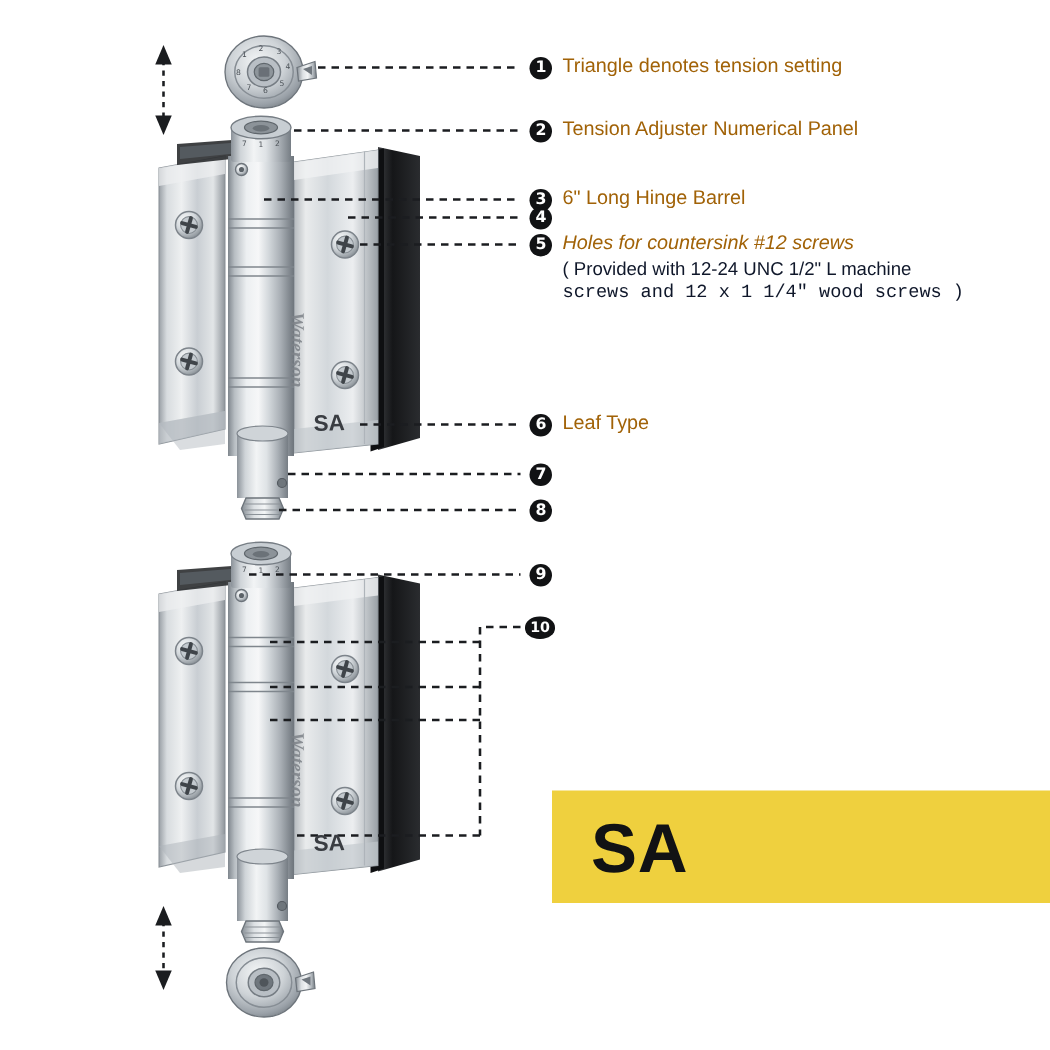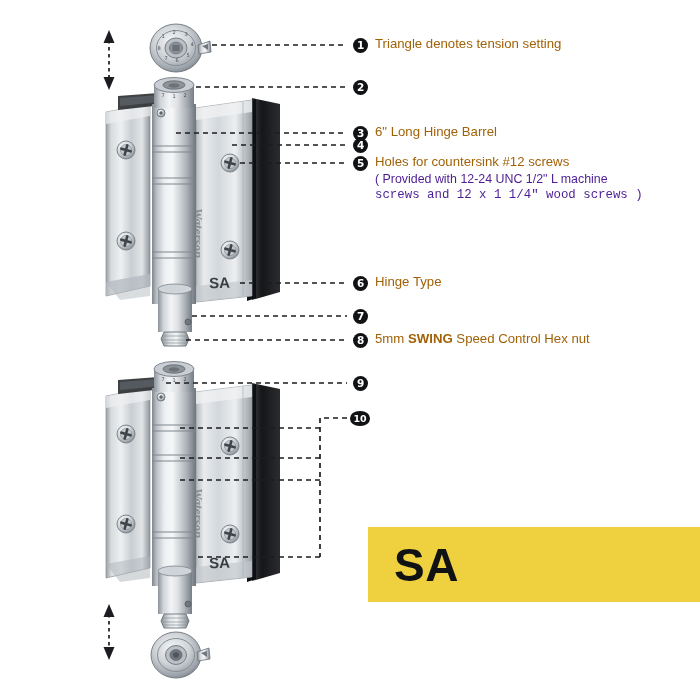--- a/index.html
+++ b/index.html
@@ -49,21 +49,21 @@
   .ctext {
     font-size: 13.2px;
     color: #a16207;
     line-height: 16.5px;
     white-space: nowrap;
     font-family: "Liberation Sans", sans-serif;
   }
   .ctext .bold { font-weight: bold; }
   .csub {
     font-size: 12.4px;
-    color: #4c1d95;
+    color: #0f172a;
     line-height: 16.5px;
     white-space: nowrap;
   }
 
   
   #sa-banner {
     position: absolute;
     display: flex;
     align-items: center;
   }
@@ -382,52 +382,52 @@
   <div class="wlogo" style="left:206px; top:488px; font-size:13px;
        transform:rotate(90deg); transform-origin:left top; opacity:0.85;">Waterson</div>
 
   <div class="callout" style="left:353px; top:36px;">
     <span class="badge">1</span>
     <span class="ctext">Triangle denotes tension setting</span>
   </div>
 
   <div class="callout" style="left:353px; top:78px;">
     <span class="badge">2</span>
+    <span class="ctext">Tension Adjuster Numerical Panel</span>
   </div>
 
   <div class="callout" style="left:353px; top:124px;">
     <span class="badge">3</span>
     <span class="ctext">6" Long Hinge Barrel</span>
   </div>
 
   <div class="callout" style="left:353px; top:136px;">
     <span class="badge">4</span>
   </div>
 
   <div class="callout" style="left:353px; top:154px; align-items:flex-start;">
     <span class="badge">5</span>
     <span style="display:block;">
-      <span class="ctext" style="display:block;">Holes for countersink #12 screws</span>
+      <span class="ctext" style="display:block;font-style:italic;">Holes for countersink #12 screws</span>
       <span class="csub" style="display:block;">( Provided with 12-24 UNC 1/2" L machine</span>
       <span class="csub" style="display:block;font-family:Liberation Mono, monospace;">screws and 12 x 1 1/4" wood screws )</span>
     </span>
   </div>
 
   <div class="callout" style="left:353px; top:274px;">
     <span class="badge">6</span>
-    <span class="ctext">Hinge Type</span>
+    <span class="ctext">Leaf Type</span>
   </div>
 
   <div class="callout" style="left:353px; top:307px;">
     <span class="badge">7</span>
   </div>
 
   <div class="callout" style="left:353px; top:331px;">
     <span class="badge">8</span>
-    <span class="ctext"><span>5mm </span><span class="bold">SWING</span><span> Speed Control Hex nut</span></span>
   </div>
 
   <div class="callout" style="left:353px; top:374px;">
     <span class="badge">9</span>
   </div>
 
   <div class="callout" style="left:350px; top:409px;justify-content:flex-end;">
     <span class="badge wide">10</span>
   </div>
 

